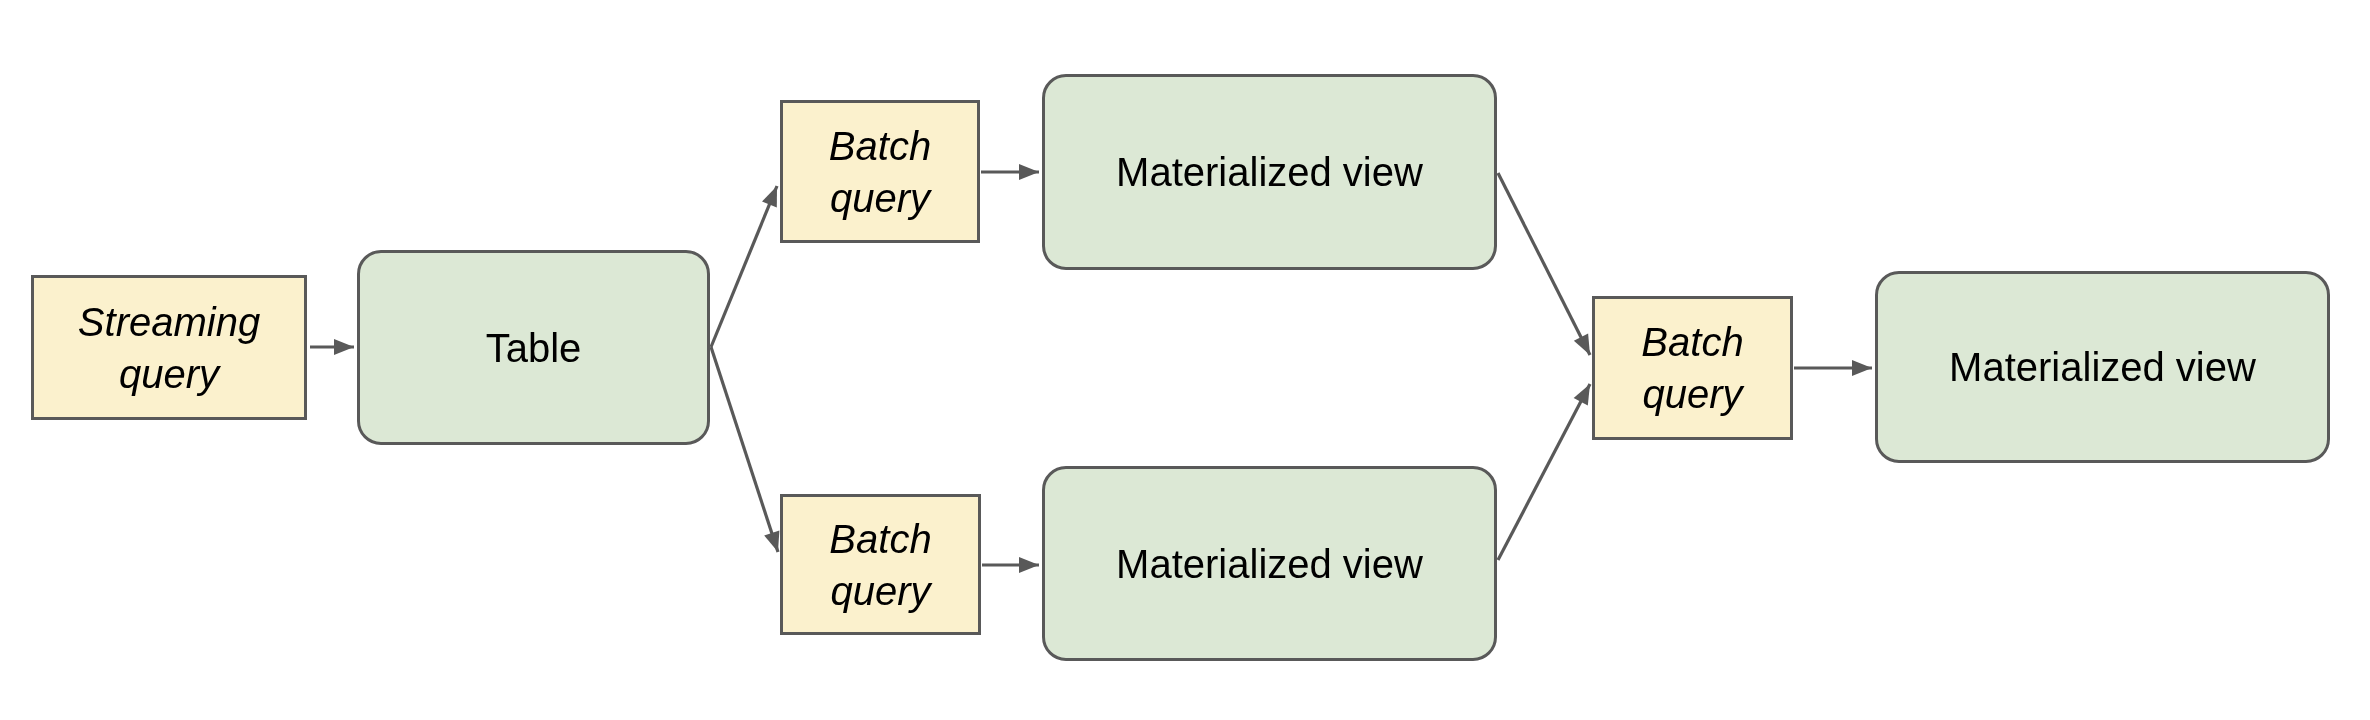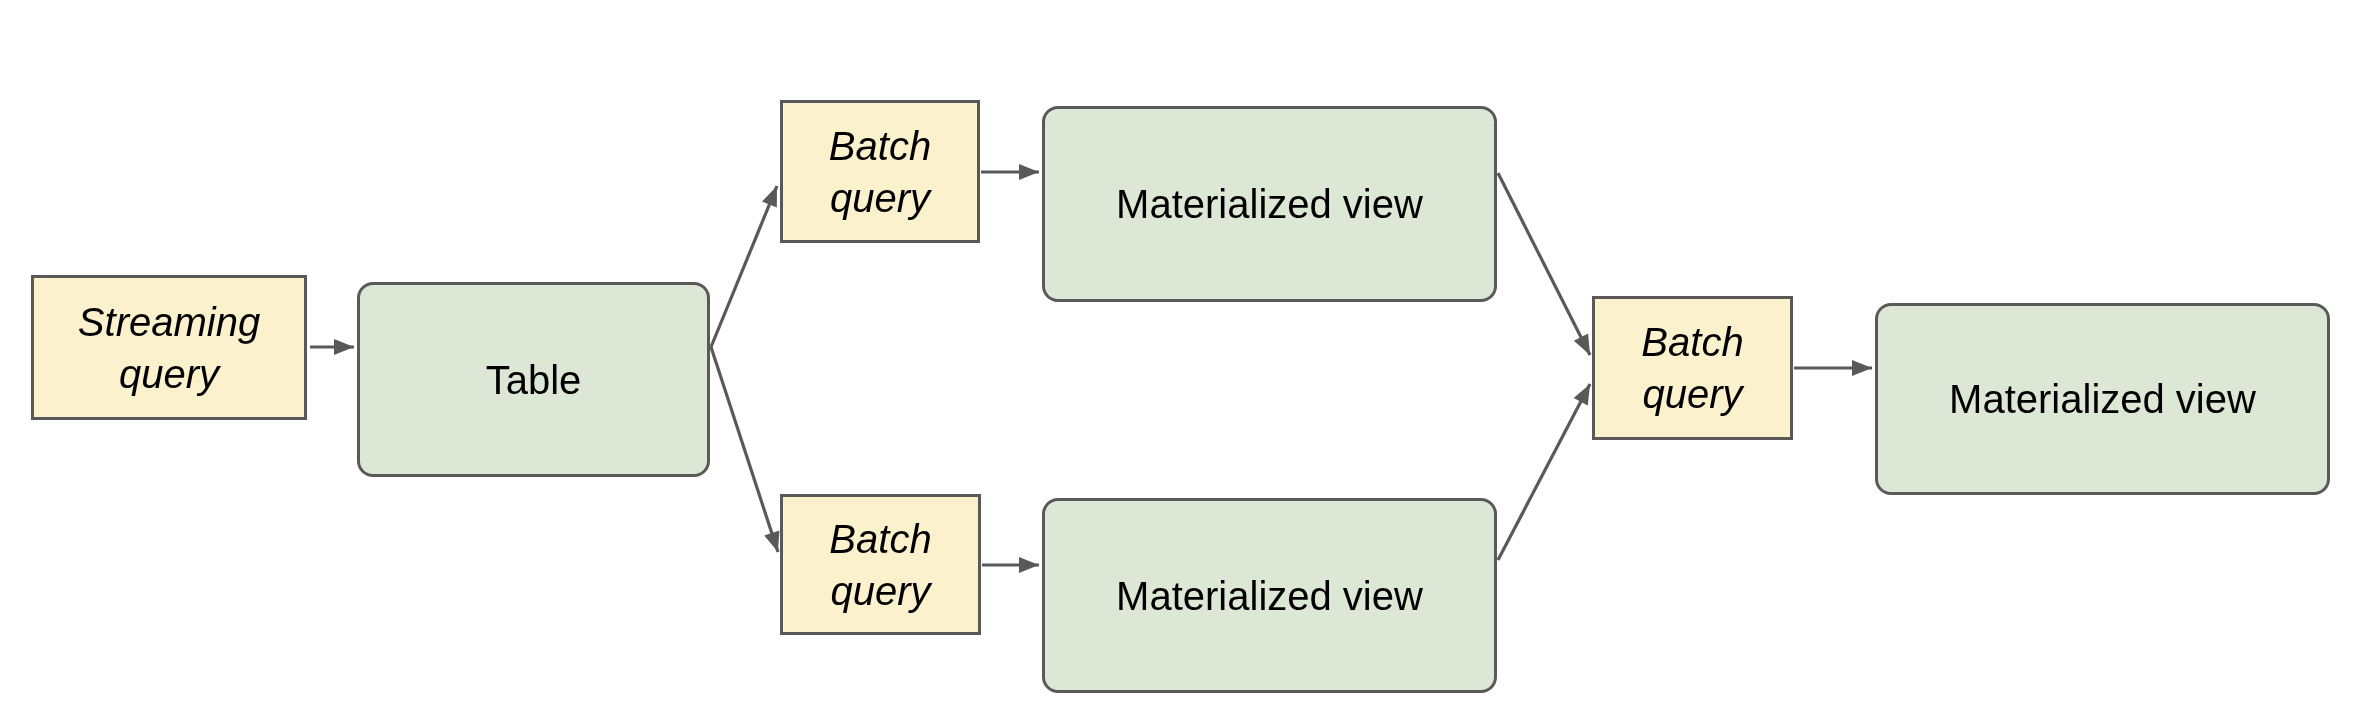--- a/index.html
+++ b/index.html
@@ -31,22 +31,21 @@
     color:var(--text-color);
   }
   .node.query{
     background:var(--query-fill);
     border:3px solid var(--box-border);
     font-style:italic;
   }
   .node.entity{
     background:var(--entity-fill);
     border:3px solid var(--box-border);
-    border-radius:16px;
-    margin-top:32px;
+    border-radius:24px;
   }
   .label{display:block;margin:0 auto;}
 </style>
 </head>
 <body>
 
 <div id="canvas">
 
   <svg id="connectors" viewBox="0 0 2370 720" xmlns="http://www.w3.org/2000/svg">
     <defs>

